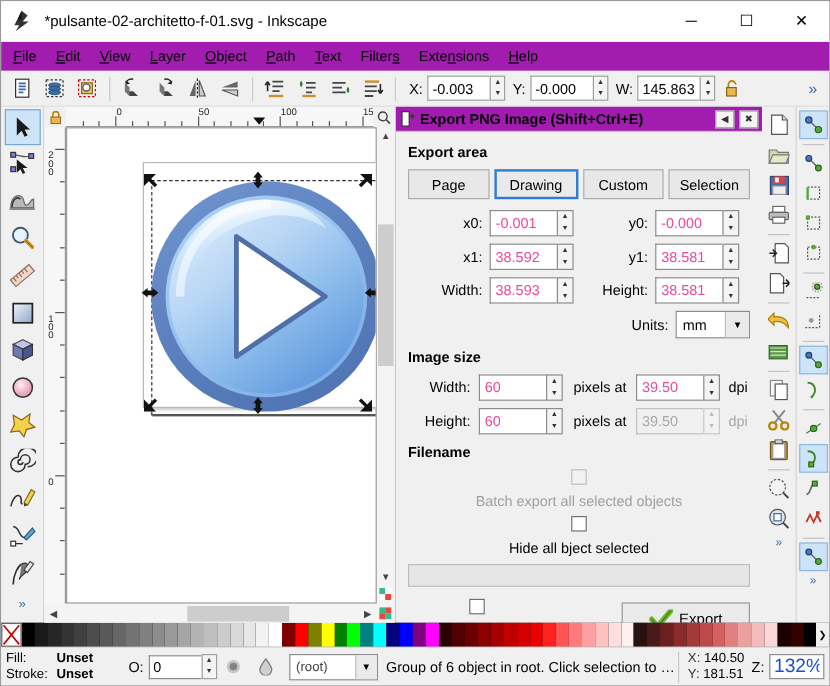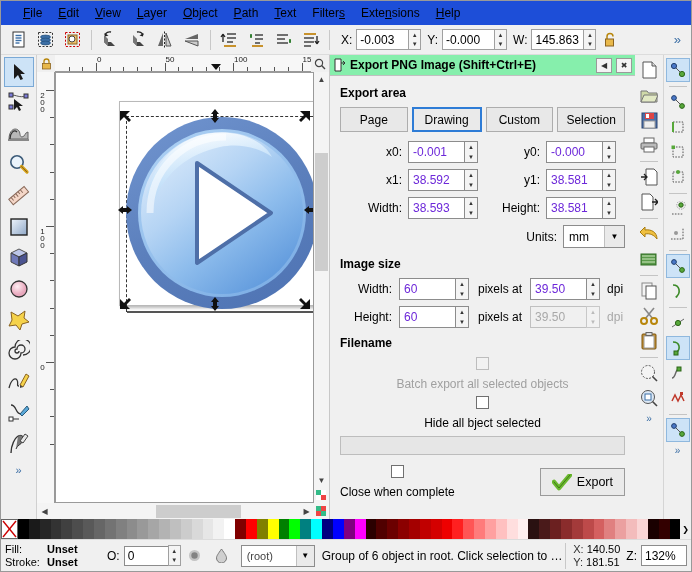--- a/index.html
+++ b/index.html
@@ -17,22 +17,22 @@
   .titlebar { height:34px; background:#ffffff; display:flex; align-items:center;
               flex:0 0 auto; border-bottom:1px solid #f0f0f0; }
   .tb-icon { width:28px; height:22px; margin-left:6px; position:relative; flex:0 0 auto; }
   .tb-title { font-size:12.5px; margin-left:2px; color:#000; flex:1 1 auto;
               white-space:nowrap; overflow:hidden; }
   .tb-btns { display:flex; height:34px; }
   .tb-btn { width:46px; height:34px; display:flex; align-items:center; justify-content:center;
             font-size:13px; color:#000; }
 
   
-  .menubar { height:24px; background:#1d4ed8; display:flex; align-items:center;
-             padding-left:14px; flex:0 0 auto; }
+  .menubar { height:24px; background:#a21caf; display:flex; align-items:center;
+             padding-left:2px; flex:0 0 auto; }
   .menu-item { padding:3px 8px; font-size:12px; color:#000; white-space:nowrap; }
   .menu-item u { text-decoration:underline; }
 
   
   .cmdbar { height:30px; background:#f0f0f0; display:flex; align-items:center;
             padding:0 4px; flex:0 0 auto; border-bottom:1px solid #dcdcdc; }
   .tbtn { width:27px; height:26px; display:flex; align-items:center; justify-content:center;
           flex:0 0 auto; }
   .sep { width:1px; height:20px; background:#c8c8c8; margin:0 5px; flex:0 0 auto; }
   .lbl { font-size:12px; margin:0 4px 0 6px; }
@@ -93,39 +93,39 @@
   
   .selbox { position:absolute; border:1px dashed #333; }
   .selbox::after { content:""; position:absolute; left:0; right:-2px; bottom:-2px;
                    height:2px; background:#555; }
   .selbox::before { content:""; position:absolute; top:0; bottom:-2px; right:-2px;
                     width:2px; background:#555; }
 
   
   .dock { width:306px; background:#f0f0f0; display:flex; flex-direction:column;
           border-left:1px solid #c8c8c8; flex:0 0 auto; }
-  .dock-head { height:21px; display:flex; align-items:center; background:#86efac;
+  .dock-head { height:21px; display:flex; align-items:center; background:#a21caf;
                border-bottom:1px solid #c0c0c0; padding:0 3px; flex:0 0 auto; }
   .dock-title { font-size:12px; font-weight:bold; margin-left:3px; flex:1 1 auto;
                 white-space:nowrap; }
   .dh-btn { width:16px; height:15px; border:1px solid #9a9a9a; background:#f4f4f4;
             display:flex; align-items:center; justify-content:center;
             font-size:8px; margin-left:4px; color:#333; }
   .dockbody { flex:1 1 auto; padding:8px 10px 0 10px; overflow:hidden; }
   .grouphdr { font-size:12px; font-weight:bold; margin:2px 0 7px 0; }
   .areabtns { display:flex; gap:4px; margin-bottom:9px; }
   .abtn { flex:1 1 0; height:25px; border:1px solid #adadad; background:#e8e8e8;
           display:flex; align-items:center; justify-content:center; font-size:12px; }
   .abtn.sel { border:2px solid #2e7cd6; background:#eaeaea; }
   .row2 { display:flex; align-items:center; margin-bottom:6px; }
   .fl { font-size:12px; text-align:right; }
   .dfield { display:flex; align-items:stretch; height:22px; }
   .dfield input { height:22px; border:1px solid #8c8c8c; border-right:none;
                   background:#fff; font-size:12px; padding:0 4px; width:56px;
-                  font-family:"Liberation Sans",sans-serif; outline:none; color:#6d28d9; }
+                  font-family:"Liberation Sans",sans-serif; outline:none; color:#ec4899; }
   .dfield input.dis { background:#f0f0f0; color:#a8a8a8; border-color:#c0c0c0; }
   .dspin { width:14px; border:1px solid #8c8c8c; background:#f4f4f4;
            display:flex; flex-direction:column; }
   .dspin.dis { border-color:#c8c8c8; background:#f2f2f2; }
   .dspin span { flex:1; display:flex; align-items:center; justify-content:center;
                 font-size:6px; line-height:1; color:#333; }
   .dspin.dis span { color:#bbb; }
   .units-row { display:flex; align-items:center; justify-content:flex-end; margin-bottom:9px; }
   .combo { height:23px; border:1px solid #8c8c8c; background:#fff; display:flex;
            align-items:center; width:62px; margin-left:6px; }
@@ -139,21 +139,21 @@
   .exas { height:26px; border:1px solid #9a9a9a; background:#eaeaea; display:flex;
           align-items:center; gap:4px; padding:0 7px; font-size:12px; flex:0 0 auto; }
   .ckrow { display:flex; align-items:center; gap:7px; margin-bottom:5px;flex-direction:column; }
   .ck { width:13px; height:13px; border:1px solid #707070; background:#fff; flex:0 0 auto; }
   .ck.dis { border-color:#bdbdbd; background:#f2f2f2; }
   .cklbl { font-size:12px; }
   .cklbl.dis { color:#a0a0a0; }
   .progress { height:19px; border:1px solid #bdbdbd; background:#e6e6e6; margin:6px 0 10px 0; }
   .bottomrow { display:flex; align-items:center; }
   .expbtn { margin-left:auto; height:28px; border:1px solid #9a9a9a; background:#eaeaea;
-            display:flex; align-items:center; gap:5px; padding:0 11px; font-size:12.5px; }
+            display:flex; align-items:center; gap:5px; padding:0 22px; font-size:12.5px; }
 
   
   .rbars { display:flex; flex:0 0 auto; }
   .rbar { width:28px; background:#f0f0f0; display:flex; flex-direction:column;
           align-items:center; padding-top:3px; }
   .rbar.b2 { border-left:1px solid #d5d5d5; }
   .ritem { width:24px; height:24px; display:flex; align-items:center;
            justify-content:center; margin-bottom:1px; flex:0 0 auto; }
   .ritem.on { background:#cde3f7; border:1px solid #8fb8de; }
   .rsep { width:18px; height:1px; background:#c4c4c4; margin:3px 0; flex:0 0 auto; }
@@ -182,30 +182,44 @@
   .layerbox { display:flex; align-items:center; height:22px; border:1px solid #8c8c8c;
               background:#fff; width:74px; margin-left:6px; flex:0 0 auto; }
   .layerbox .lv { flex:1 1 auto; font-size:11px; padding-left:5px; color:#444; }
   .statusmsg { flex:1 1 auto; font-size:12px; margin-left:7px; white-space:nowrap;
                overflow:hidden; text-overflow:ellipsis; }
   .statusmsg b { font-weight:normal; }
   .coords { font-size:11px; line-height:13px; border-left:1px solid #c8c8c8;
             padding-left:7px; flex:0 0 auto; }
   .coords span.k { color:#333; }
   .zoombox { display:flex; align-items:center; margin-left:6px; flex:0 0 auto; }
-  .zoombox input { width:46px; height:21px; border:1px solid #8c8c8c; font-size:12px;
+  .zoombox input { width:46px; height:21px; border:1px solid #8c8c8c; font-size:16px;
                    padding:0 3px; background:#fff; outline:none;
-                   font-family:"Liberation Sans",sans-serif; color:#000000; }
+                   font-family:"Liberation Sans",sans-serif; color:#1d4ed8; }
   svg { display:block; }
 </style>
 </head>
 <body>
 
 <div id="app">
 
+  <div class="titlebar">
+    <div class="tb-icon">
+      <svg width="22" height="22" viewBox="0 0 22 22">
+        <path d="M11 2 L5 14 L9 14 L6 19 L17 11 L12 11 L16 6 Z" fill="#333"></path>
+        <path d="M11 2 L8 9 L11 9 Z" fill="#111"></path>
+      </svg>
+    </div>
+    <div class="tb-title">*pulsante-02-architetto-f-01.svg - Inkscape</div>
+    <div class="tb-btns">
+      <div class="tb-btn">─</div>
+      <div class="tb-btn">☐</div>
+      <div class="tb-btn">✕</div>
+    </div>
+  </div>
 
   <div class="menubar">
     <div class="menu-item"><u>F</u><span>ile</span></div>
     <div class="menu-item"><u>E</u>dit</div>
     <div class="menu-item"><u>V</u>iew</div>
     <div class="menu-item"><u>L</u>ayer</div>
     <div class="menu-item"><u>O</u>bject</div>
     <div class="menu-item"><u>P</u>ath</div>
     <div class="menu-item"><u>T</u>ext</div>
     <div class="menu-item">Filter<u>s</u></div>

